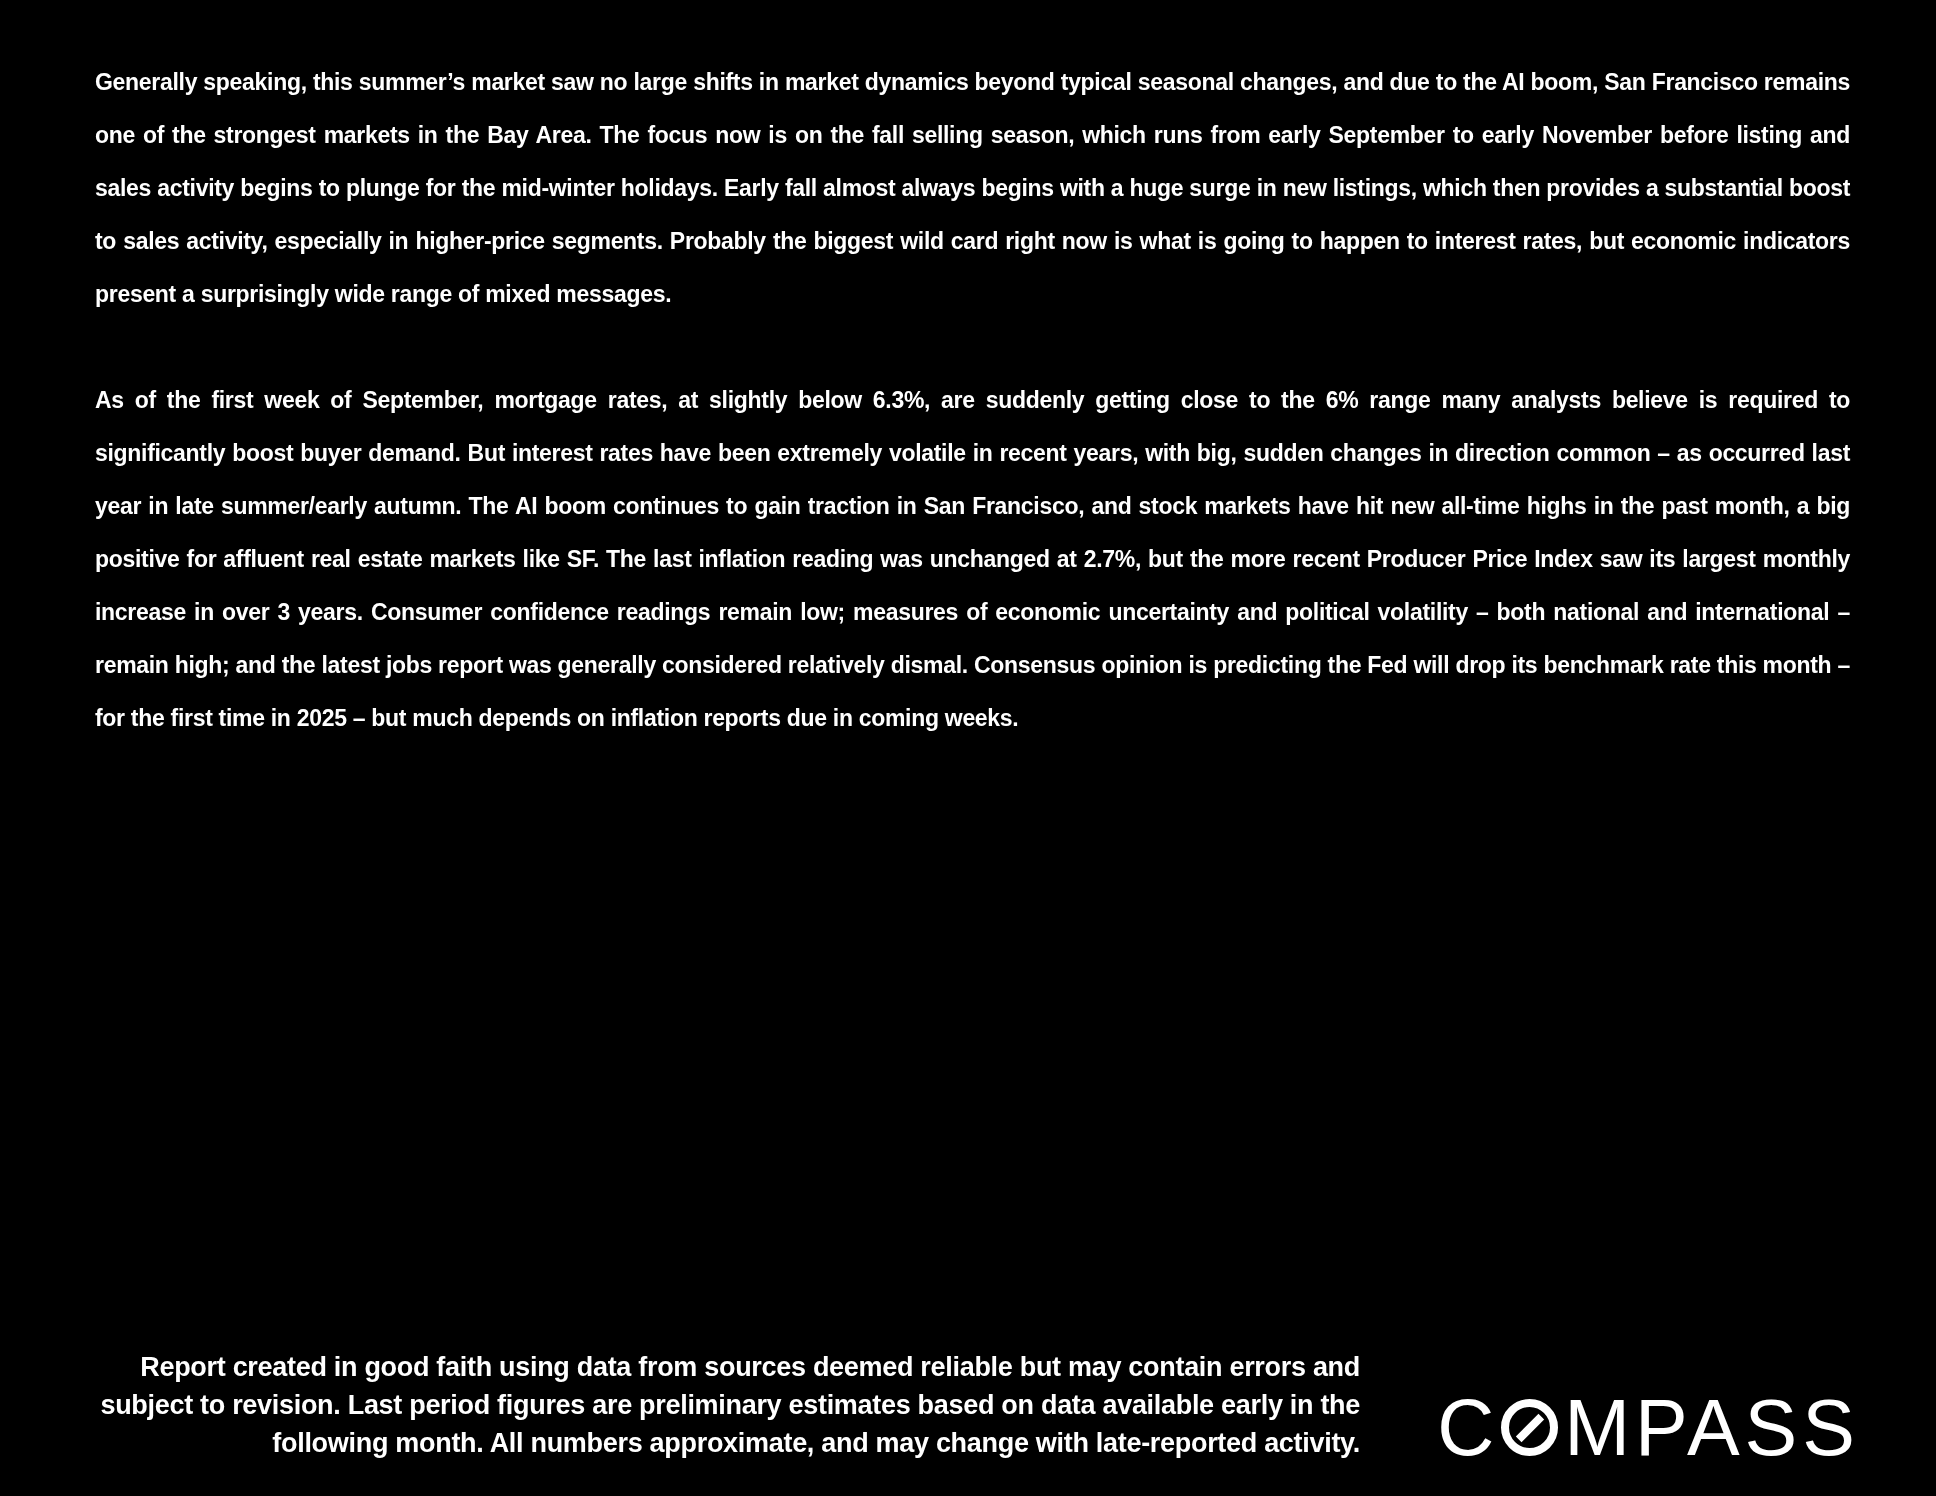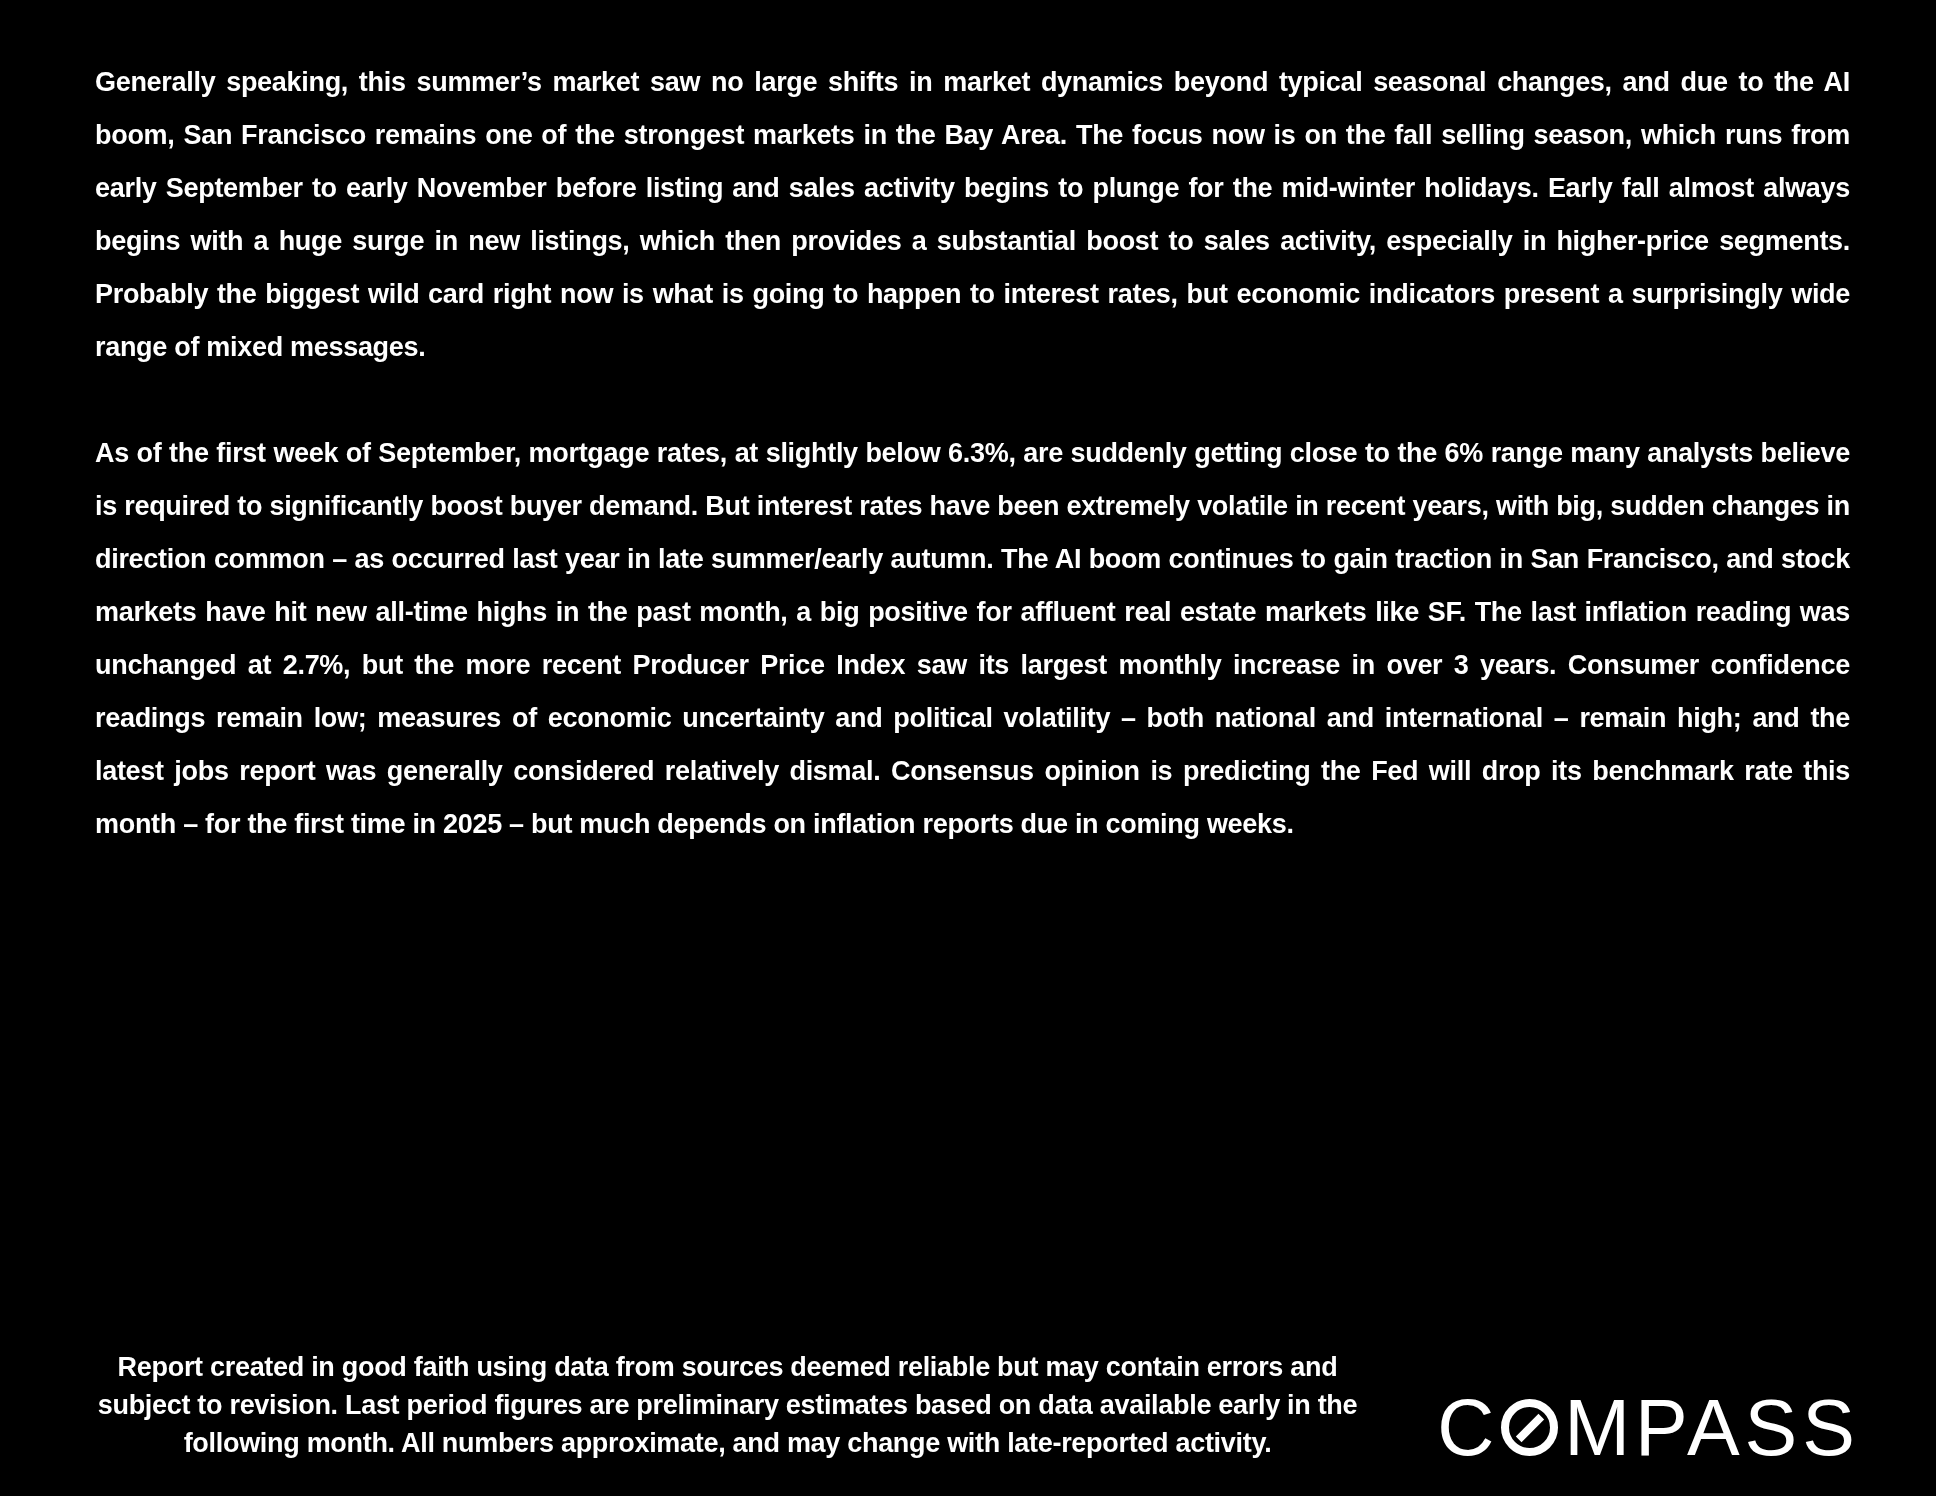--- a/index.html
+++ b/index.html
@@ -21,38 +21,38 @@
     background: #000000;
   }
   .commentary {
     position: absolute;
     top: 56px;
     left: 95px;
     width: 1755px;
   }
   .commentary p {
     margin: 0 0 53px 0;
-    font-size: 27px;
+    font-size: 23px;
     font-weight: 700;
     line-height: 53px;
     letter-spacing: -0.3px;
     text-align: justify;
     text-align-last: left;
     color: #ffffff;
   }
   .disclaimer {
     position: absolute;
     left: 95px;
     top: 1348px;
     width: 1265px;
     font-size: 27px;
     font-weight: 700;
     line-height: 38px;
     letter-spacing: -0.3px;
-    text-align: center;
+    text-align: right;
     color: #ffffff;
   }
   .logo {
     position: absolute;
     right: 76px;
     bottom: 40px;
     display: flex;
     align-items: center;
     line-height: 1;
   }

